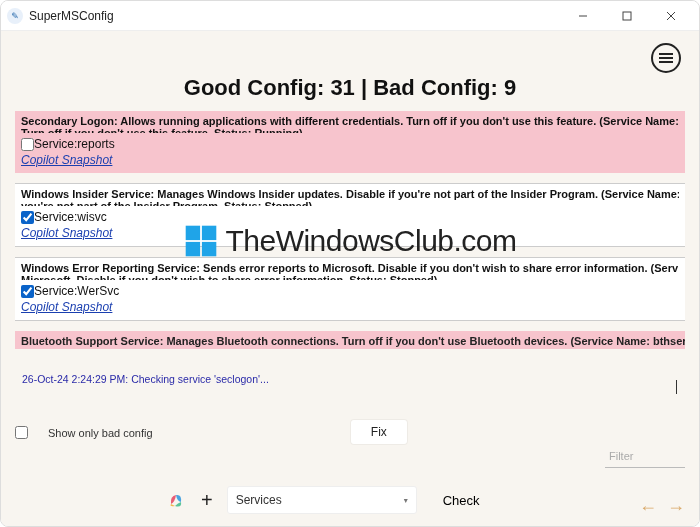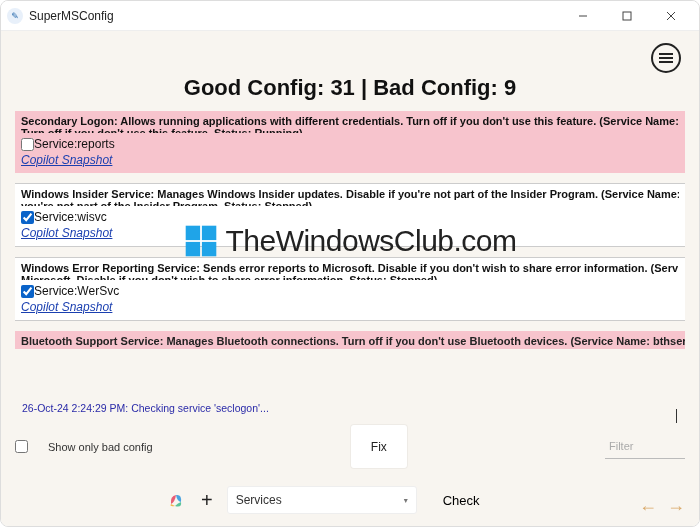--- a/index.html
+++ b/index.html
@@ -98,29 +98,29 @@
   .caret-mark { position:absolute; right:8px; top:8px; width:1px; height:14px; background:#333;}
   
   .controls {
     display:flex; align-items:center; gap:8px;
     margin-top: 10px;
   }
   .chk-show { display:flex; align-items:flex-end; gap:20px; font-size:11px; color:#333;}
   .chk-show input { width:13px; height:13px; }
   .spacer { flex:1; }
   .btn {
-    height:43px; padding:0 20px;
+    height:24px; padding:0 20px;
     background:#fff; border:none; border-radius:3px;
     font-size:12px; cursor:pointer; color:#222;
     box-shadow: 0 0 0 1px rgba(0,0,0,0.04);
   }
   .btn.revert { color:#aaa; }
   .filter-input {
     width:80px; height:24px; border:none; border-bottom:1px solid #bbb;
-    background:transparent; font-size:11px; padding:2px 4px; color:#888;
+    background:transparent; font-size:11px; padding:2px 4px; color:#888;margin-top:48px;
   }
   .filter-input::placeholder{ color:#aaa;}
   
   .bottom {
     display:flex; align-items:center; gap:8px;
     margin-top: 14px; padding: 4px 0 2px 0;
     position:relative;
   }
   .copilot-icon {
     width:22px; height:22px; display:flex; align-items:center; justify-content:center;

